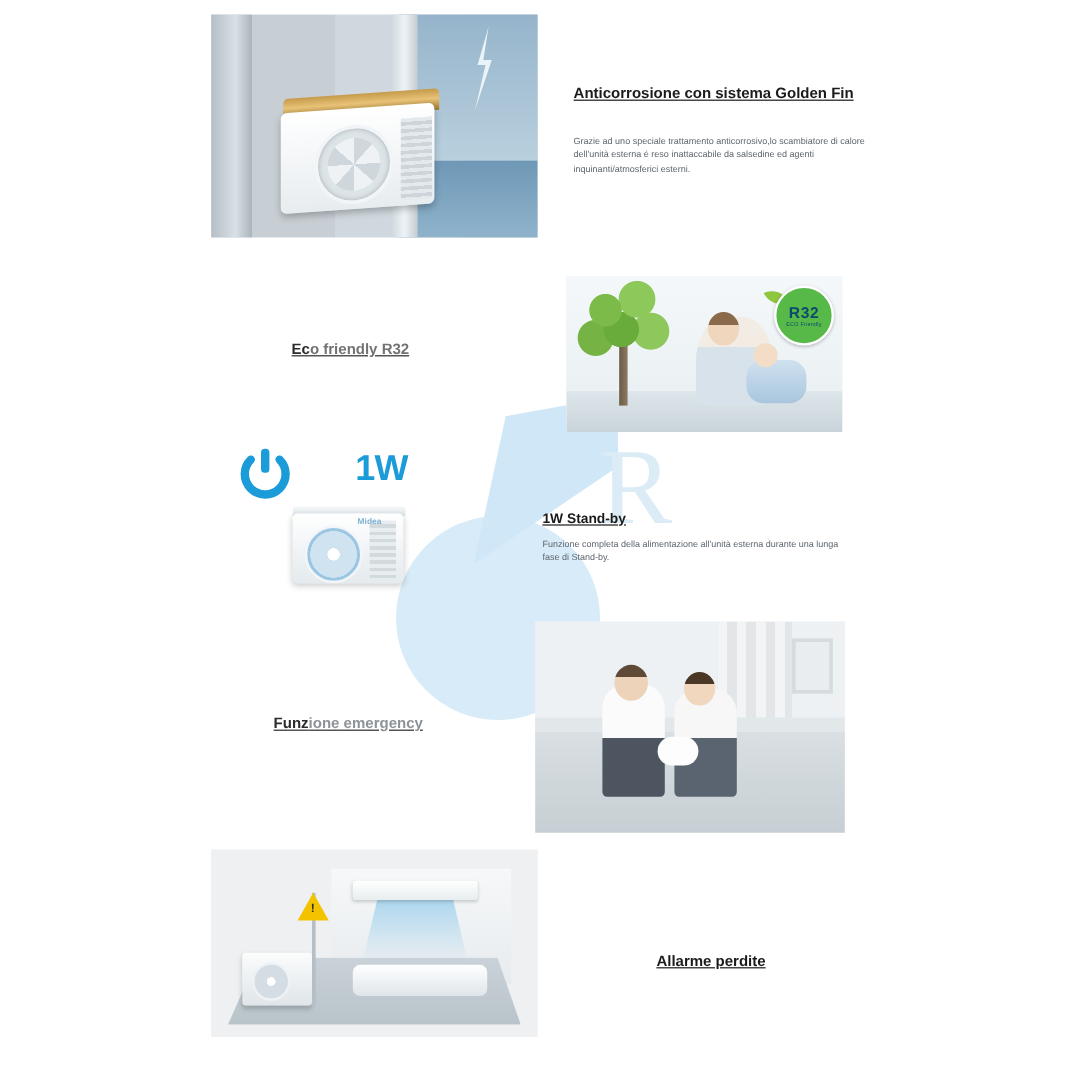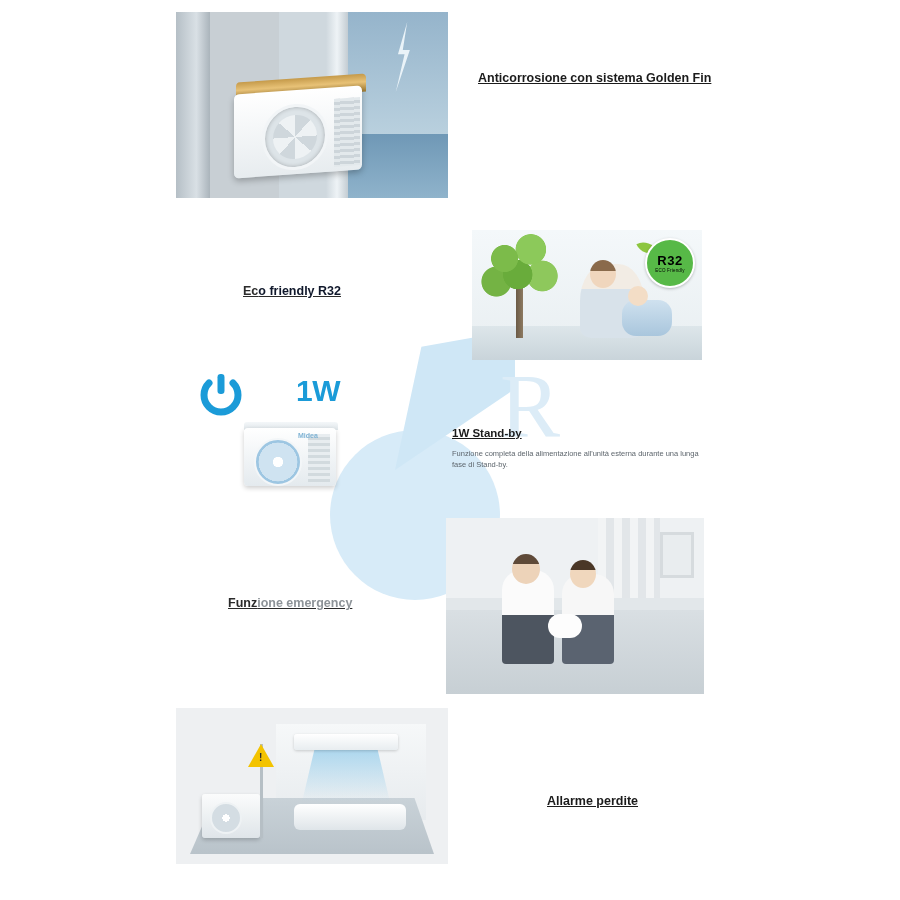--- a/index.html
+++ b/index.html
@@ -124,21 +124,21 @@
     position: absolute; left: 158px; top: 86px;
     width: 26px; height: 68px;
     background: repeating-linear-gradient(180deg,#e3e9ec 0 3px,#cdd5da 3px 6px);
     transform: skewY(-4deg);
   }
   #h-goldenfin { left: 478px; top: 70px; width: 250px; font-size: 12.5px; }
   #t-goldenfin { left: 478px; top: 112px; width: 252px; }
 
   
   #h-eco { left: 243px; top: 283px; width: 230px; font-size: 12.5px; color: #2b2b2b; }
-  #h-eco .dim { color: #0f172a; }
+  #h-eco .dim { color: #737373; }
 
   #card-eco { left: 472px; top: 230px; width: 230px; height: 130px; overflow: hidden; }
   .eco-bg { position: absolute; inset: 0; background: linear-gradient(180deg,#f4f8fa,#e8eef1); }
   .eco-floor { position: absolute; left: 0; right: 0; bottom: 0; height: 34px;
     background: linear-gradient(180deg,#dde6ea,#c9d4da); }
   .eco-tree-trunk {
     position: absolute; left: 44px; top: 56px; width: 7px; height: 52px;
     background: linear-gradient(90deg,#6b5a46,#8d7a61);
   }
   .eco-tree-crown {
@@ -167,21 +167,21 @@
   .eco-baby-head {
     position: absolute; left: 156px; top: 56px; width: 20px; height: 20px;
     border-radius: 50%; background: #f3ddc6;
   }
   .badge-r32 {
     position: absolute; left: 645px; top: 238px;
     width: 50px; height: 50px; border-radius: 50%;
     background: #57b947;
     border: 2px solid #ffffff;
     box-shadow: 0 1px 3px rgba(0,0,0,.25);
-    color: #000000;
+    color: #0c4a6e;
     text-align: center;
   }
   .badge-r32 .b-main { font-size: 13px; font-weight: bold; margin-top: 13px; letter-spacing: .5px; }
   .badge-r32 .b-sub { font-size: 4.5px; letter-spacing: .2px; }
   .badge-leaf {
     position: absolute; left: 639px; top: 240px;
     width: 16px; height: 16px;
     background: #8dc63f;
     border-radius: 0 100% 0 100%;
     transform: rotate(-25deg);
@@ -344,20 +344,21 @@
     <div class="gf-sea"></div>
     <div class="gf-col c1"></div>
     <div class="gf-col c2"></div>
     <div class="gf-bolt"></div>
     <div class="gf-unit-top"></div>
     <div class="gf-unit"></div>
     <div class="gf-grille"></div>
     <div class="gf-fan"></div>
   </div>
   <div class="heading" id="h-goldenfin">Anticorrosione con sistema Golden Fin</div>
+  <div class="body-text" id="t-goldenfin">Grazie ad uno speciale trattamento anticorrosivo,lo scambiatore di calore dell'unità esterna é reso inattaccabile da salsedine ed agenti inquinanti/atmosferici esterni.</div>
 
   <div class="heading" id="h-eco"><span><span>Ec</span><span class="dim">o friendly R32</span></span></div>
 
   <div class="img-card" id="card-eco">
     <div class="eco-bg"></div>
     <div class="eco-floor"></div>
     <div class="eco-tree-trunk"></div>
     <div class="eco-tree-crown"></div>
     <div class="eco-mom"></div>
     <div class="eco-mom-head"></div>

